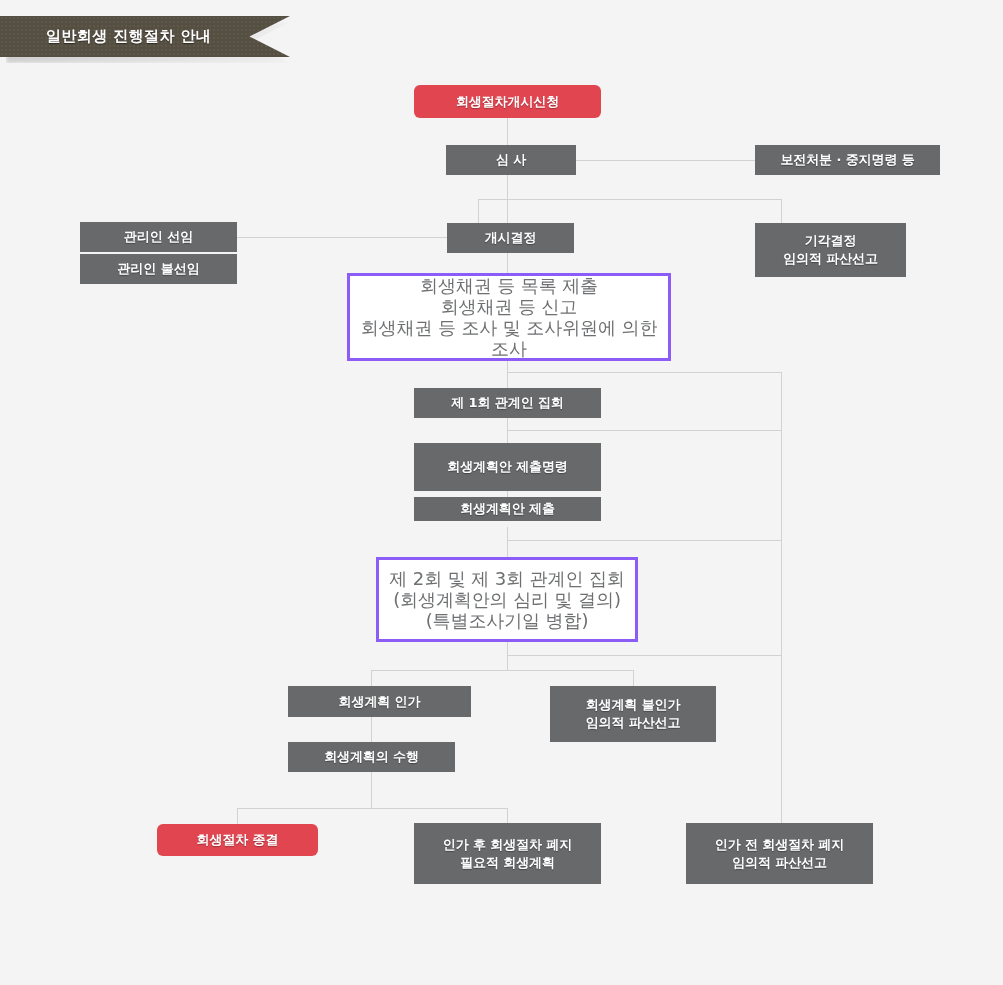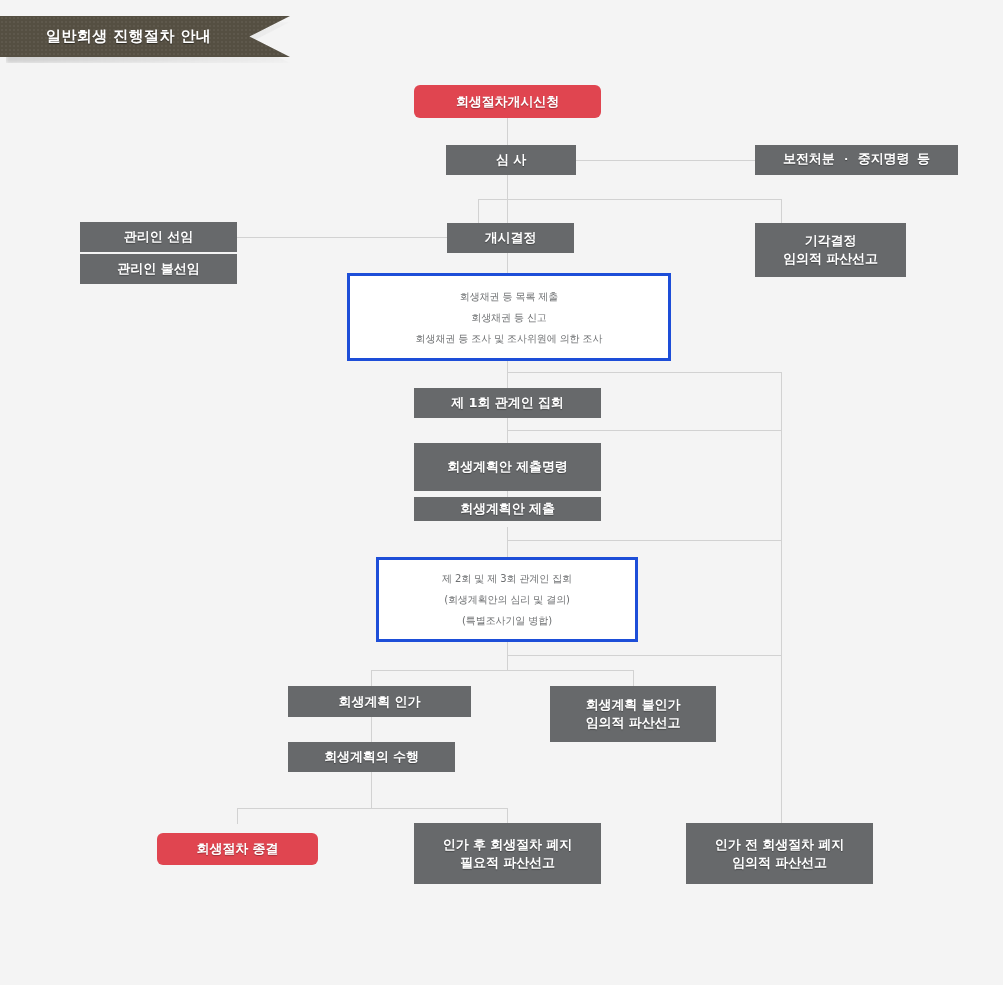--- a/index.html
+++ b/index.html
@@ -98,24 +98,24 @@
   }
   .node.red {
     background: #e04550;
     color: #ffffff;
     font-weight: bold;
     text-shadow: 0 1px 1px rgba(0,0,0,0.30);
     border-radius: 6px;
   }
   .node.outline {
     background: #ffffff;
-    border: 3px solid #1d4ed8;
+    border: 3px solid #8b5cf6;
     color: #6d6f71;
     font-weight: normal;
-    font-size: 10px;
+    font-size: 18px;
     line-height: 21px;
   }
 
   
   #node-admin-stack {
     position: absolute;
     left: 80px;
     top: 222px;
     width: 157px;
     background: #67696b;
@@ -184,21 +184,21 @@
 
   <div class="line v" style="left:371px; top:772px; height:36px;"></div>
   <div class="line h" style="left:237px; top:808px; width:271px;"></div>
   <div class="line v" style="left:237px; top:808px; height:16px;"></div>
   <div class="line v" style="left:507px; top:808px; height:15px;"></div>
 
   <div class="node red" style="left:414px; top:85px; width:187px; height:33px;">회생절차개시신청</div>
 
   <div class="node gray" style="left:446px; top:145px; width:130px; height:30px;">심  사</div>
 
-  <div class="node gray" style="left:755px; top:145px; width:203px; height:30px;font-family:Liberation Mono, monospace;">보전처분 · 중지명령 등</div>
+  <div class="node gray" style="left:755px; top:145px; width:185px; height:30px;">보전처분 · 중지명령 등</div>
 
   <div class="node gray" style="left:447px; top:223px; width:127px; height:30px;">개시결정</div>
 
   <div class="node gray" style="left:755px; top:223px; width:151px; height:54px;">기각결정
 임의적 파산선고</div>
 
   <div id="node-admin-stack">
     <div class="stack-row">관리인 선임</div>
     <div class="stack-divider"></div>
     <div class="stack-row">관리인 불선임</div>
@@ -218,21 +218,21 @@
 (회생계획안의 심리 및 결의)
 (특별조사기일 병합)</div>
 
   <div class="node gray" style="left:288px; top:686px; width:183px; height:31px;">회생계획 인가</div>
 
   <div class="node gray" style="left:550px; top:686px; width:166px; height:56px;">회생계획 불인가
 임의적 파산선고</div>
 
   <div class="node gray" style="left:288px; top:742px; width:167px; height:30px;">회생계획의 수행</div>
 
-  <div class="node red" style="left:157px; top:824px; width:161px; height:32px;margin-top:9px;">회생절차 종결</div>
+  <div class="node red" style="left:157px; top:824px; width:161px; height:32px;">회생절차 종결</div>
 
   <div class="node gray" style="left:414px; top:823px; width:187px; height:61px;">인가 후 회생절차 폐지
-필요적 파산선고</div>
+필요적 회생계획</div>
 
   <div class="node gray" style="left:686px; top:823px; width:187px; height:61px;">인가 전 회생절차 폐지
 임의적 파산선고</div>
 
 </div>
 
 </body></html>

